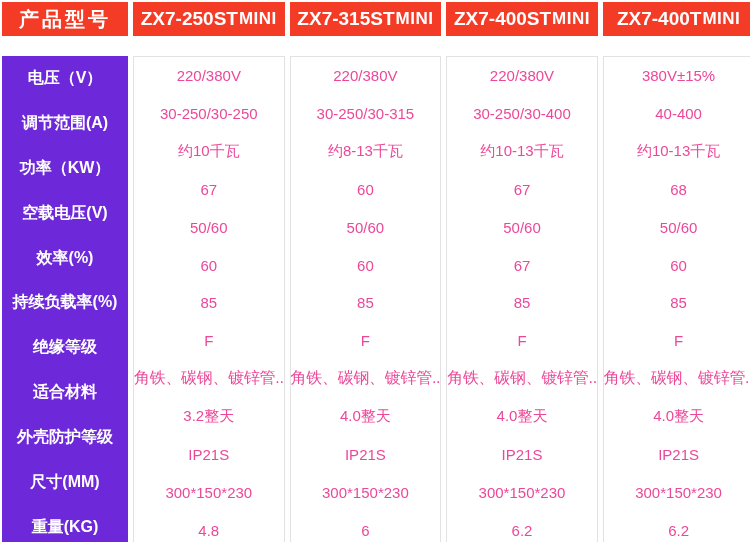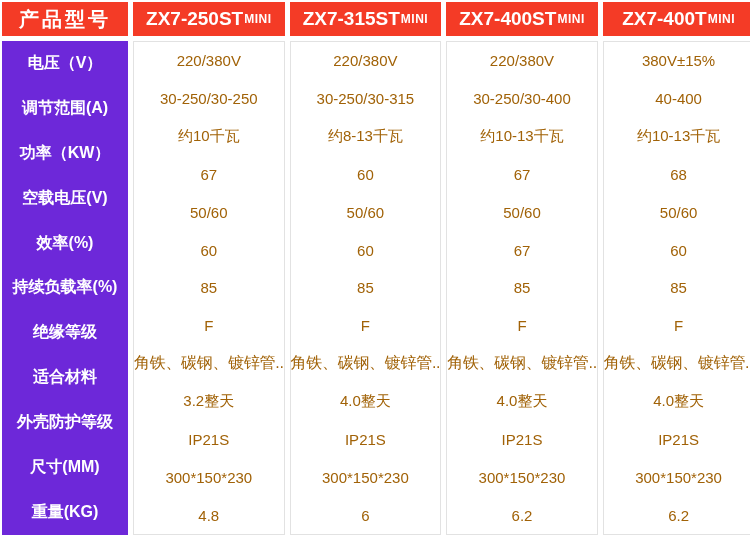--- a/index.html
+++ b/index.html
@@ -17,33 +17,33 @@
 
   .hdr {
     height: 34px;
     background: #f43b26;
     color: #ffffff;
     font-weight: bold;
     font-size: 19px;
     display: flex;
     align-items: center;
     justify-content: center;
-    margin-bottom: 5px;
+    margin-bottom: 20px;
     white-space: nowrap;
   }
   .hdr.corner { font-size: 20px; letter-spacing: 3px; }
-  .suffix { font-size: 12px; font-weight: bold; margin-left: 1px; letter-spacing: 0.5px; }
+  .suffix { font-size: 17px; font-weight: bold; margin-left: 1px; letter-spacing: 0.5px; }
 
   .body { height: 494px; display: flex; flex-direction: column; }
   .label-body { background: #6d28d9; text-align: center; }
   .data-body  { background: #ffffff; border: 1px solid #e2e2e2; }
 
   .cell { flex: 1; display: flex; align-items: center; justify-content: center; white-space: nowrap; }
   .label-cell { color: #ffffff; font-weight: bold; font-size: 16px; }
-  .value-cell { color: #a16207; font-size: 15px; }
+  .value-cell { color: #ec4899; font-size: 15px; }
   
   .data-body .cell:nth-child(9) { font-size: 16px; letter-spacing: -0.3px; }
 </style>
 </head>
 <body>
 
 <div class="spec-table">
 
   <div class="col">
     <div class="hdr corner">产品型号</div>

